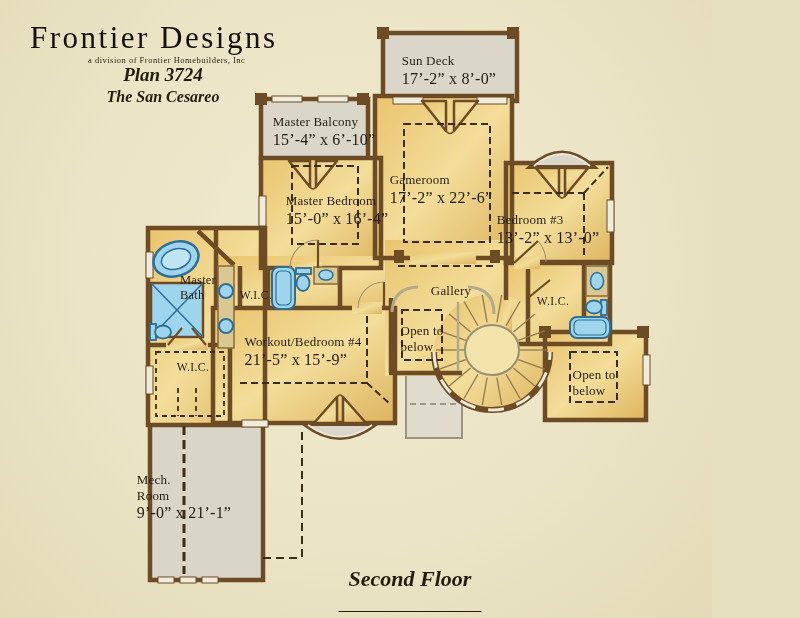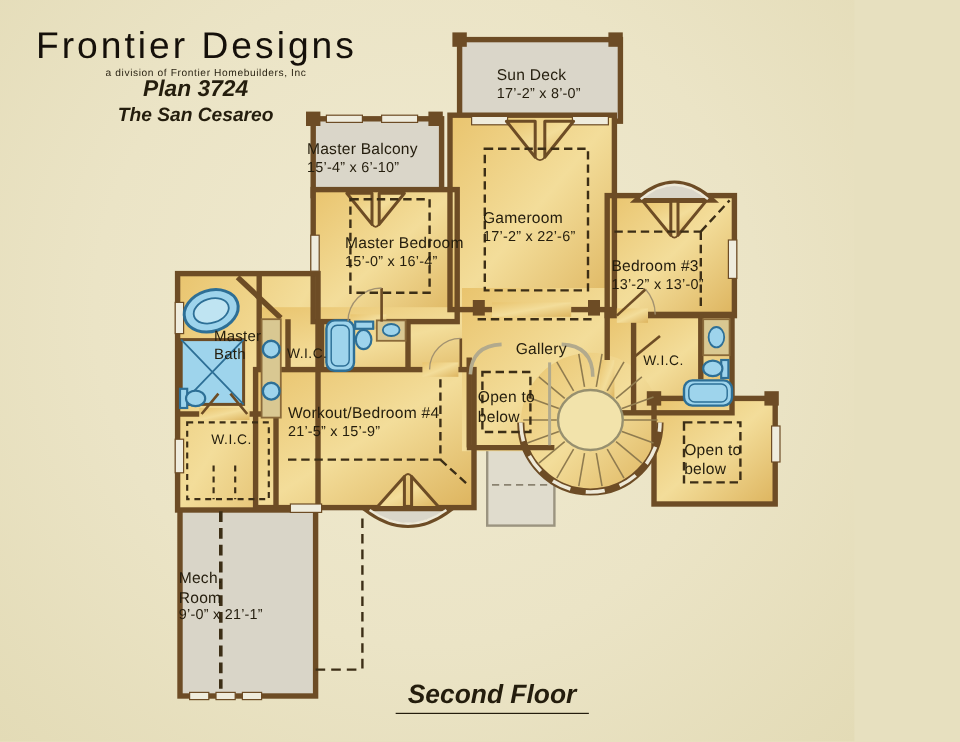--- a/index.html
+++ b/index.html
@@ -1,36 +1,36 @@
 <!DOCTYPE html>
 <html><head>
 <meta charset="utf-8">
 <style>
   html,body{margin:0;padding:0;background:#e7e0bf;}
   #shot{position:relative;width:712px;height:618px;overflow:hidden;
         background:radial-gradient(ellipse at 50% 42%, #f0ead0 0%, #ebe4c6 55%, #e3dbb6 100%);
-        font-family:Liberation Sans, sans-serif;color:#241d0d;}
+        font-family:Liberation Serif, serif;color:#241d0d;}
   svg{position:absolute;left:0;top:0;}
   .rlabel{position:absolute;transform:translate(-50%,-50%);text-align:left;
           white-space:nowrap;line-height:1.2;letter-spacing:.2px;pointer-events:none;}
   .rname{font-size:13px;}
-  .rdims{font-size:12px;}
+  .rdims{font-size:16px;}
   .sm .rname{font-size:11.5px;letter-spacing:.4px;}
   .md .rname{font-size:12.5px;}
   .brand{position:absolute;left:30px;top:20px;font-size:31px;letter-spacing:2.5px;
          color:#15100a;font-weight:400;}
   .brand-sub{position:absolute;left:88px;top:55px;width:190px;text-align:left;
              font-size:8.5px;letter-spacing:.5px;color:#2b2414;}
   .plan-no{position:absolute;left:163px;top:64px;transform:translateX(-50%);
            font-style:italic;font-weight:700;font-size:19px;}
   .plan-name{position:absolute;left:163px;top:88px;transform:translateX(-50%);
              font-style:italic;font-weight:700;font-size:16px;}
   .floor-label{position:absolute;left:410px;top:566px;transform:translateX(-50%);
                font-style:italic;font-weight:700;font-size:22px;
-               border-bottom:1.5px solid #241d0d;padding:0 10px 2px;}
+               border-bottom:1.5px solid #241d0d;padding:0 10px 19px;}
 </style>
 </head>
 <body>
 
 <div id="shot">
 
   <svg width="800" height="618" viewBox="0 0 800 618">
     <defs>
       <linearGradient id="gold" x1="0" y1="0" x2="1" y2="1">
         <stop offset="0" stop-color="#e9c46e"></stop>
@@ -238,21 +238,21 @@
 
   <div class="brand">Frontier Designs</div>
   <div class="brand-sub">a division of Frontier Homebuilders, Inc</div>
   <div class="plan-no">Plan 3724</div>
   <div class="plan-name">The San Cesareo</div>
 
   <div class="rlabel" style="left:449px;top:70px">
     <div class="rname">Sun Deck</div>
       <div class="rdims">17’-2” x 8’-0”</div>
     </div>
-  <div class="rlabel" style="left:302px;top:131px">
+  <div class="rlabel" style="left:324px;top:131px">
     <div class="rname">Master Balcony</div>
       <div class="rdims">15’-4” x 6’-10”</div>
     </div>
   <div class="rlabel" style="left:337px;top:210px">
     <div class="rname">Master Bedroom</div>
       <div class="rdims">15’-0” x 16’-4”</div>
     </div>
   <div class="rlabel" style="left:441px;top:189px">
     <div class="rname">Gameroom</div>
       <div class="rdims">17’-2” x 22’-6”</div>

